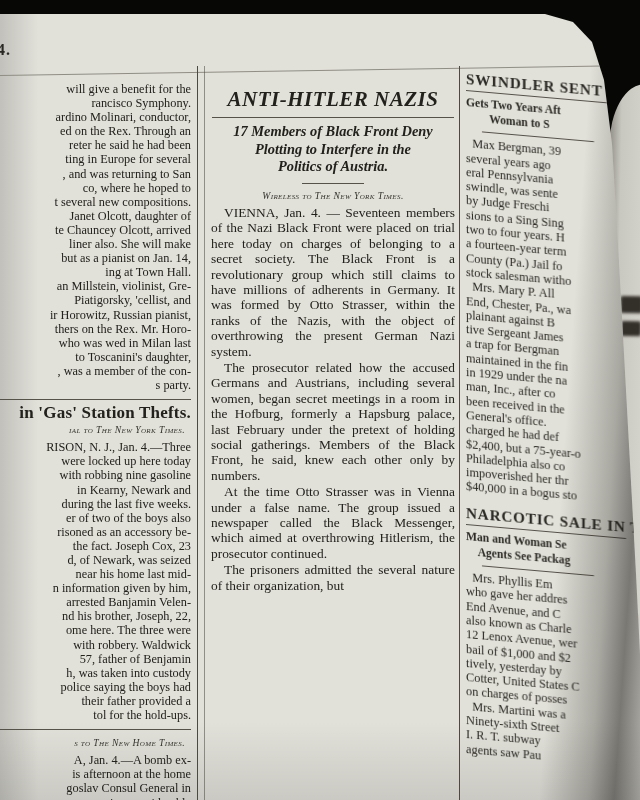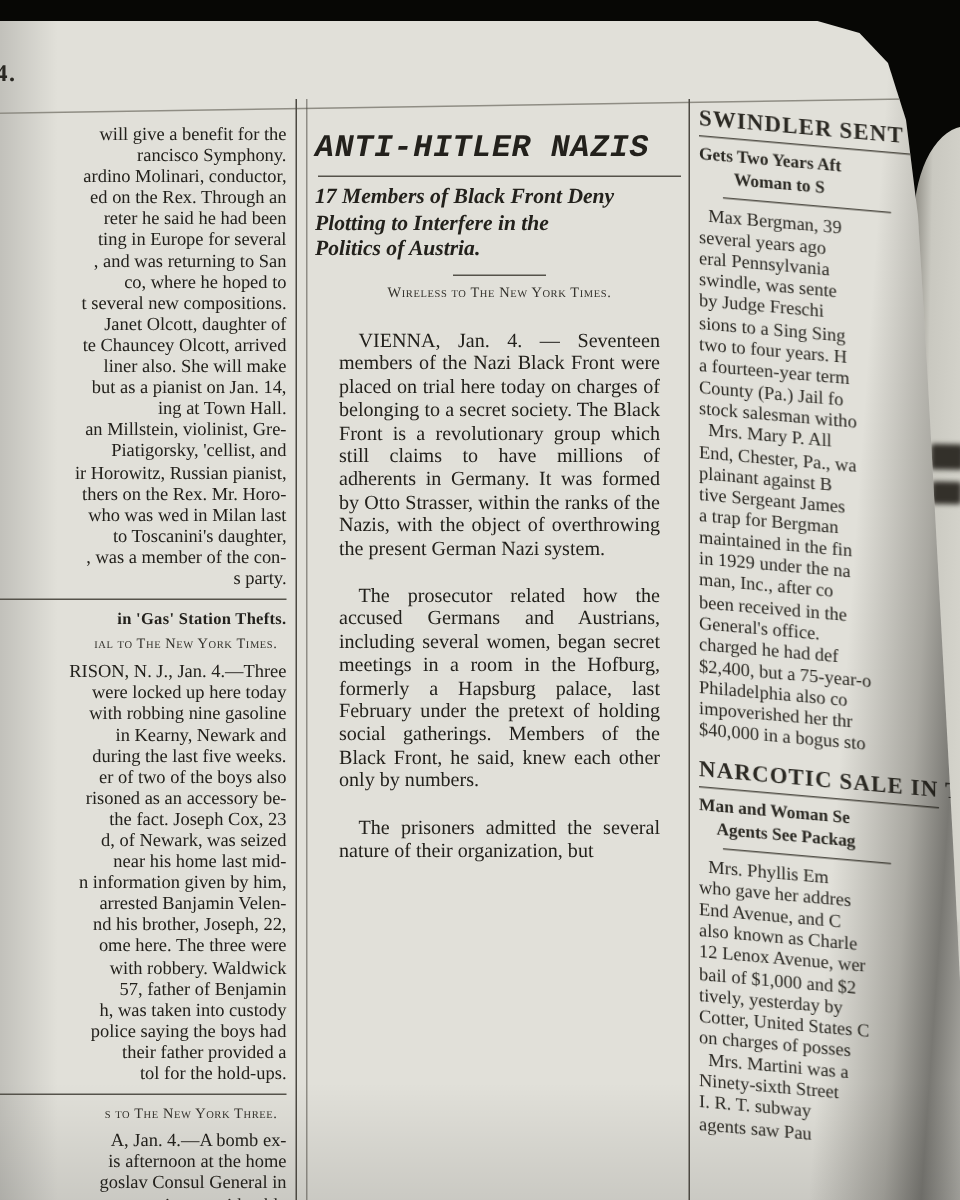--- a/index.html
+++ b/index.html
@@ -38,35 +38,35 @@
   .cr2{left:204px;opacity:.55;}
   .cr3{left:459px;}
 
   .col{position:absolute;top:68px;}
   .frag{white-space:pre-line;}
 
   
   .left-col{left:0;width:194px;text-align:right;font-size:12.3px;line-height:14.1px;
             padding-right:3px;box-sizing:border-box;}
   .sec-rule{border-top:1px solid #55524a;margin:7px 0 6px 0;}
-  .small-head{font-size:11px;font-weight:bold;margin:2px 0 3px 0;letter-spacing:.2px;}
-  .credit{font-size:9.6px;font-variant:small-caps;margin:0 6px 3px 0;
+  .small-head{font-size:17px;font-weight:bold;margin:2px 0 3px 0;letter-spacing:.2px;}
+  .credit{font-size:9.6px;font-style:italic;font-variant:small-caps;margin:0 6px 3px 0;
           letter-spacing:.4px;color:#34322c;}
 
   
   .center-col{left:210px;top:62px;width:246px;text-align:justify;
               font-size:13.4px;line-height:15.4px;}
   .main-head{font-size:21px;line-height:23px;font-weight:bold;font-style:italic;
-             margin:12px 0 0 0;letter-spacing:.5px;white-space:nowrap;font-family:Liberation Mono, monospace;}
+             text-align:center;margin:12px 0 0 0;letter-spacing:.5px;white-space:nowrap;}
   .head-rule{border-top:1px solid #55524a;margin:6px 2px 5px 2px;}
   .subhead{font-size:14.4px;line-height:17.5px;font-weight:bold;font-style:italic;
-           white-space:pre-line;margin:2px 0;}
+           text-align:center;white-space:pre-line;margin:2px 0;}
   .short-rule{width:62px;border-top:1px solid #55524a;margin:7px auto 4px auto;}
   .center-col .credit{text-align:center;margin:0 0 2px 0;}
-  .center-col p{margin:16px;text-indent:13px;}
+  .center-col p{margin:1px;text-indent:13px;}
 
   
   .right-col{left:466px;top:58px;width:188px;font-size:12.3px;line-height:14.3px;
              transform:skewY(5deg);transform-origin:top left;filter:blur(.25px);
              color:#2b2923;}
   .rc-head{font-size:15.2px;font-weight:bold;letter-spacing:.8px;white-space:nowrap;
            overflow:hidden;margin:0 0 2px 0;}
   .rc-subhead{font-size:11.6px;font-weight:bold;line-height:15px;white-space:pre-line;
               margin:3px 0;}
   .rc-rule{border-top:1px solid #55524a;margin:4px 28px 4px 0;}
@@ -135,37 +135,38 @@
 nd his brother, Joseph, 22,
 ome here.  The three were
 with robbery.  Waldwick
 57, father of Benjamin
 h, was taken into custody
 police saying the boys had
 their father provided a
 tol for the hold-ups.</div>
 
       <div class="sec-rule"></div>
-      <div class="credit">s to The New York Three.</div>
+      <div class="credit">s to The New Home Times.</div>
       <div class="frag">A, Jan. 4.—A bomb ex-
 is afternoon at the home
 goslav Consul General in
 causing considerable</div>
     </div>
 
     <div class="col center-col">
       <h1 class="main-head">ANTI-HITLER NAZIS</h1>
       <div class="head-rule"></div>
       <div class="subhead">17 Members of Black Front Deny
 Plotting to Interfere in the
 Politics of Austria.</div>
       <div class="short-rule"></div>
       <div class="credit">Wireless to The New York Times.</div>
       <p>VIENNA, Jan. 4. — Seventeen members of the Nazi Black Front were placed on trial here today on charges of belonging to a secret society.  The Black Front is a revolutionary group which still claims to have millions of adherents in Germany.  It was formed by Otto Strasser, within the ranks of the Nazis, with the object of overthrowing the present German Nazi system.</p>
       <p>The prosecutor related how the accused Germans and Austrians, including several women, began secret meetings in a room in the Hofburg, formerly a Hapsburg palace, last February under the pretext of holding social gatherings.  Members of the Black Front, he said, knew each other only by numbers.</p>
+      <p>At the time Otto Strasser was in Vienna under a false name.  The group issued a newspaper called the Black Messenger, which aimed at overthrowing Hitlerism, the prosecutor continued.</p>
       <p>The prisoners admitted the several nature of their organization, but</p>
     </div>
 
     <div class="col right-col">
       <div>
         <h2 class="rc-head">SWINDLER SENT TO</h2>
         <div class="rc-rule"></div>
         <div class="rc-subhead frag">Gets Two Years Aft  
   Woman to S</div>
         <div class="rc-rule short"></div>

